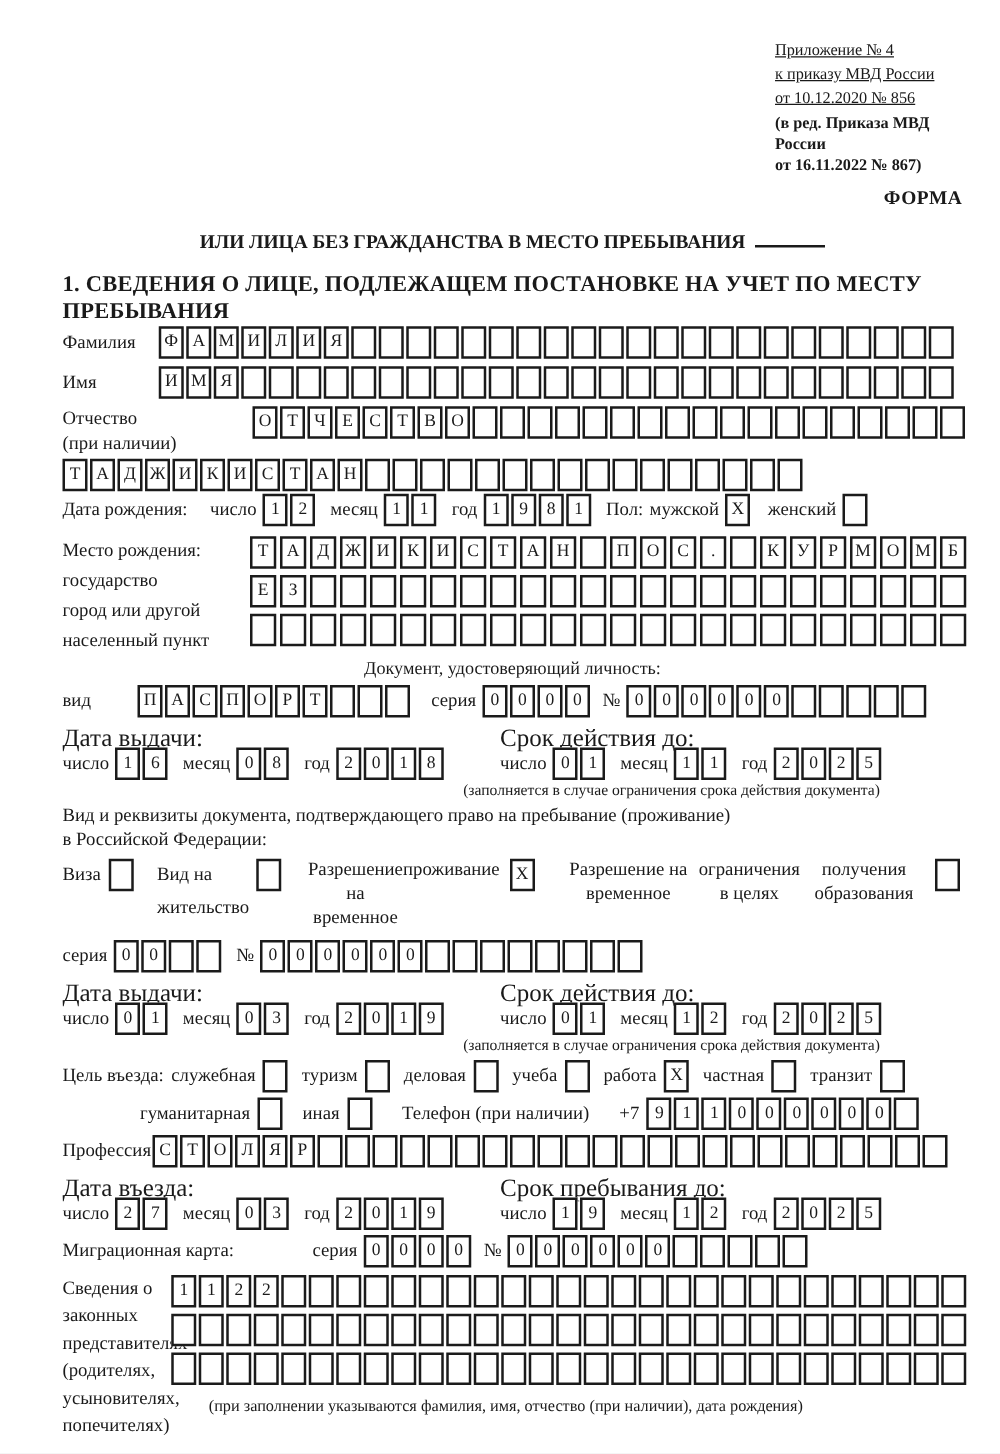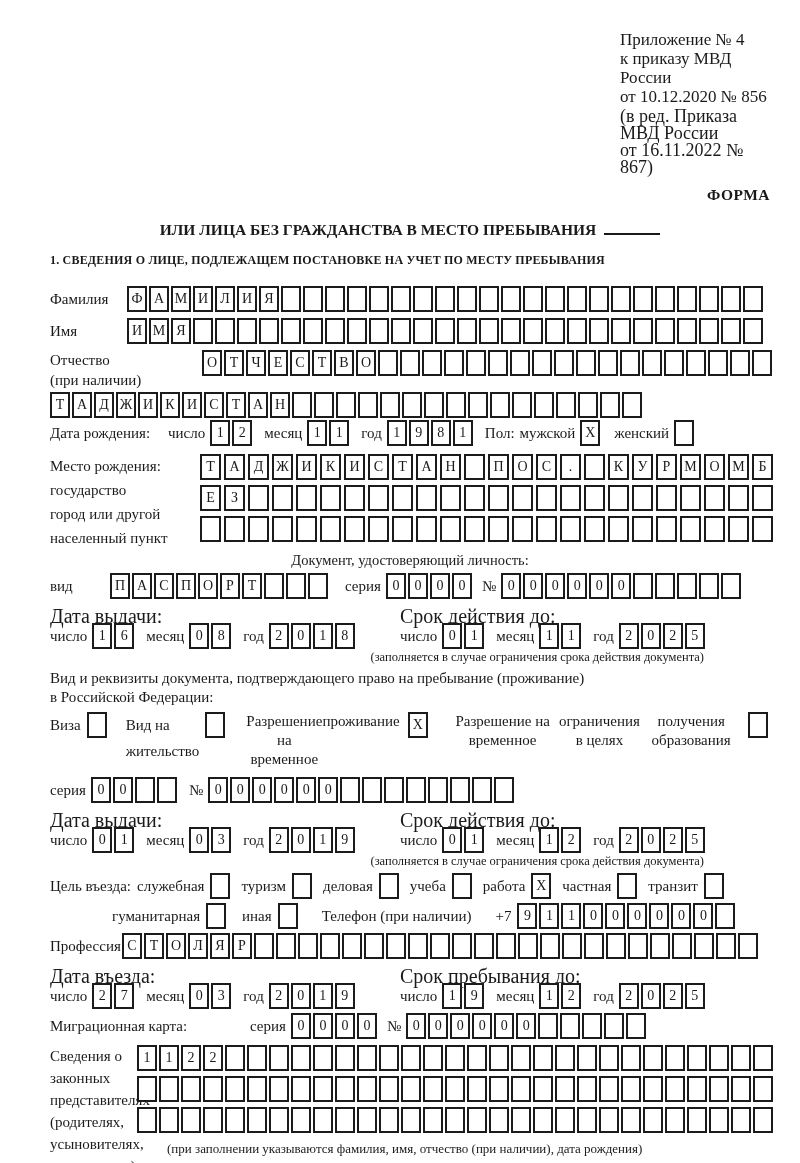--- a/index.html
+++ b/index.html
@@ -14,26 +14,26 @@
     width:20px; height:26px; border:2px solid #1b1b1b; box-sizing:border-box;
     display:inline-flex; align-items:center; justify-content:center;
     font-size:14px; font-weight:normal; margin-right:2px; flex:none; background:#fff;
   }
   .wide .cell { width:21px; margin-right:3px; }
   .frow { display:flex; align-items:flex-start; margin-bottom:6px; }
   .frow.center { align-items:center; }
   .flabel { flex:none; line-height:21px; }
   .lh26 { line-height:26px; }
   
-  .appendix { margin-left:570px; font-size:17px; line-height:19px; }
-  .amended  { margin-left:570px; font-size:18px; line-height:17px; margin-top:2px; }
+  .appendix { margin-left:570px; font-size:13px; line-height:19px;text-decoration:underline; }
+  .amended  { margin-left:570px; font-size:13px; line-height:17px; margin-top:2px;font-weight:bold; }
   .form-label { text-align:right; font-weight:bold; font-size:15.5px; margin-top:10px; letter-spacing:.5px; }
   .title { text-align:center; font-weight:bold; font-size:15.5px; line-height:23px; margin-top:14px; }
   .title-blank { display:inline-block; width:56px; border-bottom:2px solid #1a1a1a; height:14px; margin-left:8px; }
-  .section-h { font-weight:bold; font-size:12px; margin-top:12px; margin-bottom:18px; letter-spacing:.2px; }
+  .section-h { font-weight:bold; font-size:18px; margin-top:12px; margin-bottom:2px; letter-spacing:.2px; }
   .doc-heading { text-align:center; font-weight:normal; font-size:14.5px; margin:2px 0 4px 0; }
   
   .datepair { display:flex; margin-bottom:4px; }
   .datecol1 { width:350px; flex:none; }
   .datecol2 { flex:none; }
   .dhead { font-size:20px; text-align:left; height:18px; }
   .dategrp { display:flex; align-items:center; }
   .dlab { margin-right:5px; flex:none; }
   .dgap { margin-left:10px; }
   .dnote { font-size:12.5px; white-space:nowrap; width:352px; margin-left:-48px; text-align:right; margin-top:1px; }

